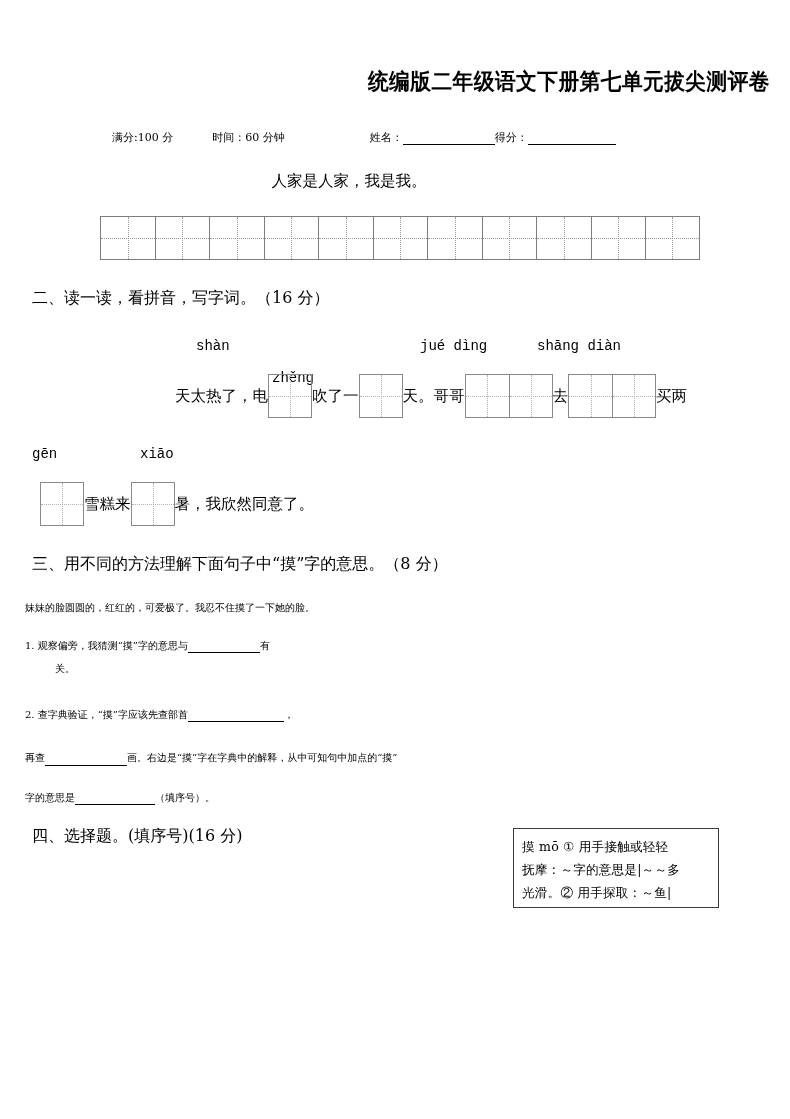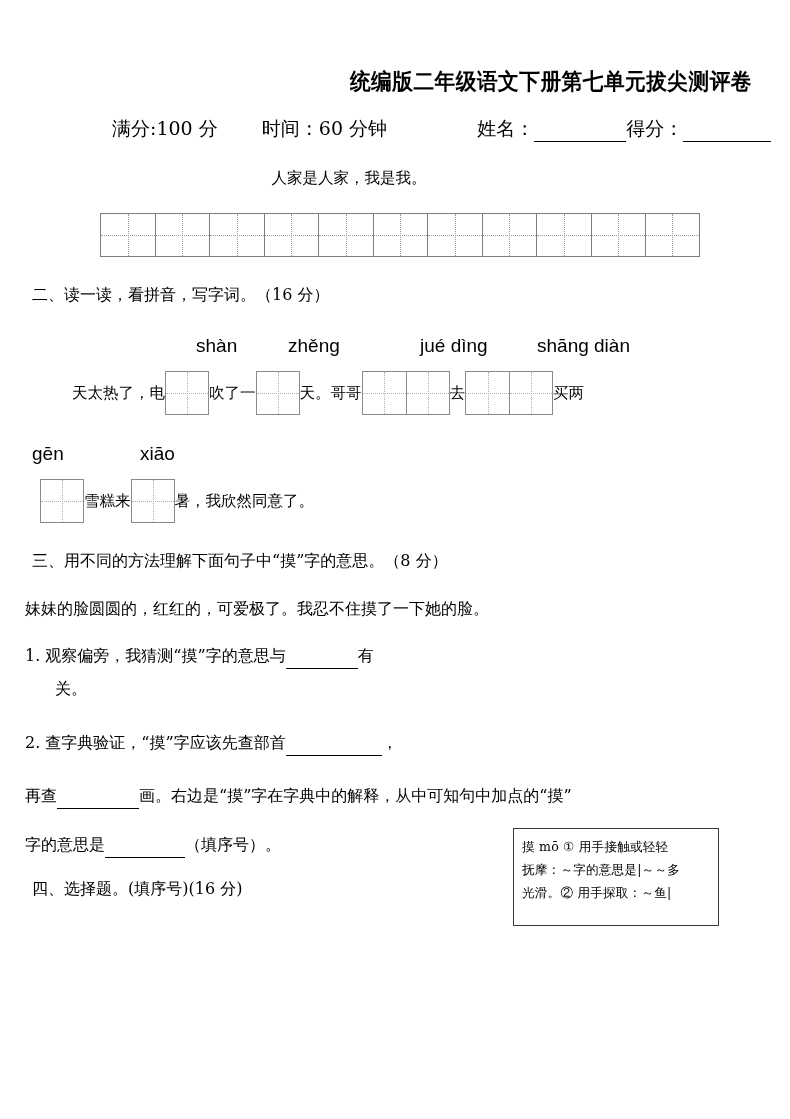--- a/index.html
+++ b/index.html
@@ -20,38 +20,38 @@
     width: 790px;
     height: 1119px;
     padding: 0;
     box-sizing: border-box;
   }
 
   
   .title-row {
     margin-top: 66px;
     text-align: right;
-    padding-right: 38px;
+    padding-right: 20px;
   }
   .doc-title {
     display: inline-block;
     font-family: "DejaVu Sans", "Liberation Sans", sans-serif;
     font-weight: bold;
     font-size: 22.5px;
     letter-spacing: 0.5px;
     transform: scaleX(0.92);
     transform-origin: right center;
     white-space: nowrap;
   }
 
   
   .info-row {
-    margin-top: 19px;
+    margin-top: 33px;
     padding-left: 112px;
-    font-size: 19px;
+    font-size: 11px;
     white-space: nowrap;
   }
   .info-row .seg { display: inline-block; }
   .gap-a { display: inline-block; width: 32px; }
   .gap-b { display: inline-block; width: 78px; }
   .blank-line {
     display: inline-block;
     border-bottom: 1px solid #000;
     vertical-align: bottom;
   }
@@ -101,38 +101,38 @@
     border-left: 1px dotted #9a9a9a;
   }
   .tzg-cell::after {    
     top: 50%;
     left: 0; right: 0;
     border-top: 1px dotted #9a9a9a;
   }
 
   
   .pinyin-row {
-    font-family: Liberation Sans, sans-serif;
-    font-size: 19px;
+    font-family: Liberation Mono, monospace;
+    font-size: 14px;
     margin-top: 28px;
     white-space: nowrap;
     position: relative;
     height: 20px;
   }
   .py { position: absolute; top: 0; }
 
   
   .fill-row {
     margin-top: 16px;
     display: flex;
     align-items: center;
     font-size: 15.5px;
     white-space: nowrap;
   }
-  .fill-row.indent { margin-left: 72px; }
+  .fill-row.indent { margin-left: 72px; justify-content: center; }
   .fill-row.indent2 { margin-left: 40px; }
   .box-group { display: flex; margin: 0 0px; }
   .wbox {
     width: 44px;
     height: 44px;
     box-sizing: border-box;
     border: 1px solid #8a8a8a;
     border-right: none;
     position: relative;
   }
@@ -148,31 +148,31 @@
   }
 
   
   .dict-box {
     position: absolute;
     left: 513px;
     top: 762px;
     width: 206px;
     box-sizing: border-box;
     border: 1px solid #3a3a3a;
-    padding: 7px 8px 20px 8px;
+    padding: 7px 8px 2px 8px;
     font-family: "DejaVu Serif", "Liberation Serif", serif;
     font-size: 12.6px;
     line-height: 1.82;
     letter-spacing: 0.2px;
   }
 
   
   .q-block { margin-top: 22px; }
   .q-line {
-    font-size: 16px;
+    font-size: 10px;
     line-height: 1.55;
     white-space: nowrap;
   }
   .q-line.ml55 { margin-left: 55px; }
   .q-line.ml25 { margin-left: 25px; }
   .u { display: inline-block; border-bottom: 1px solid #000; vertical-align: bottom; }
   .u70 { width: 72px; }
   .u95 { width: 96px; }
   .u80 { width: 82px; }
   .u78 { width: 80px; }
@@ -208,21 +208,21 @@
       <span class="tzg-cell"></span>
       <span class="tzg-cell"></span>
       <span class="tzg-cell"></span>
       <span class="tzg-cell"></span>
     </div>
 
   <div class="sec-h">二、读一读，看拼音，写字词。（16 分）</div>
 
   <div class="pinyin-row" id="pinyin-row-1">
       <span class="py" style="left: 196px;">shàn</span>
-      <span class="py" style="left: 288px;">zhěng</span>
+      <span class="py" style="left: 272px; margin-top: 32px;">zhěng</span>
       <span class="py" style="left: 420px;">jué dìng</span>
       <span class="py" style="left: 537px;">shāng diàn</span>
     </div>
 
   <div class="fill-row indent">
     <span>天太热了，电</span>
     <span class="box-group">
       <span class="wbox"></span>
     </span>
     <span>吹了一</span>

